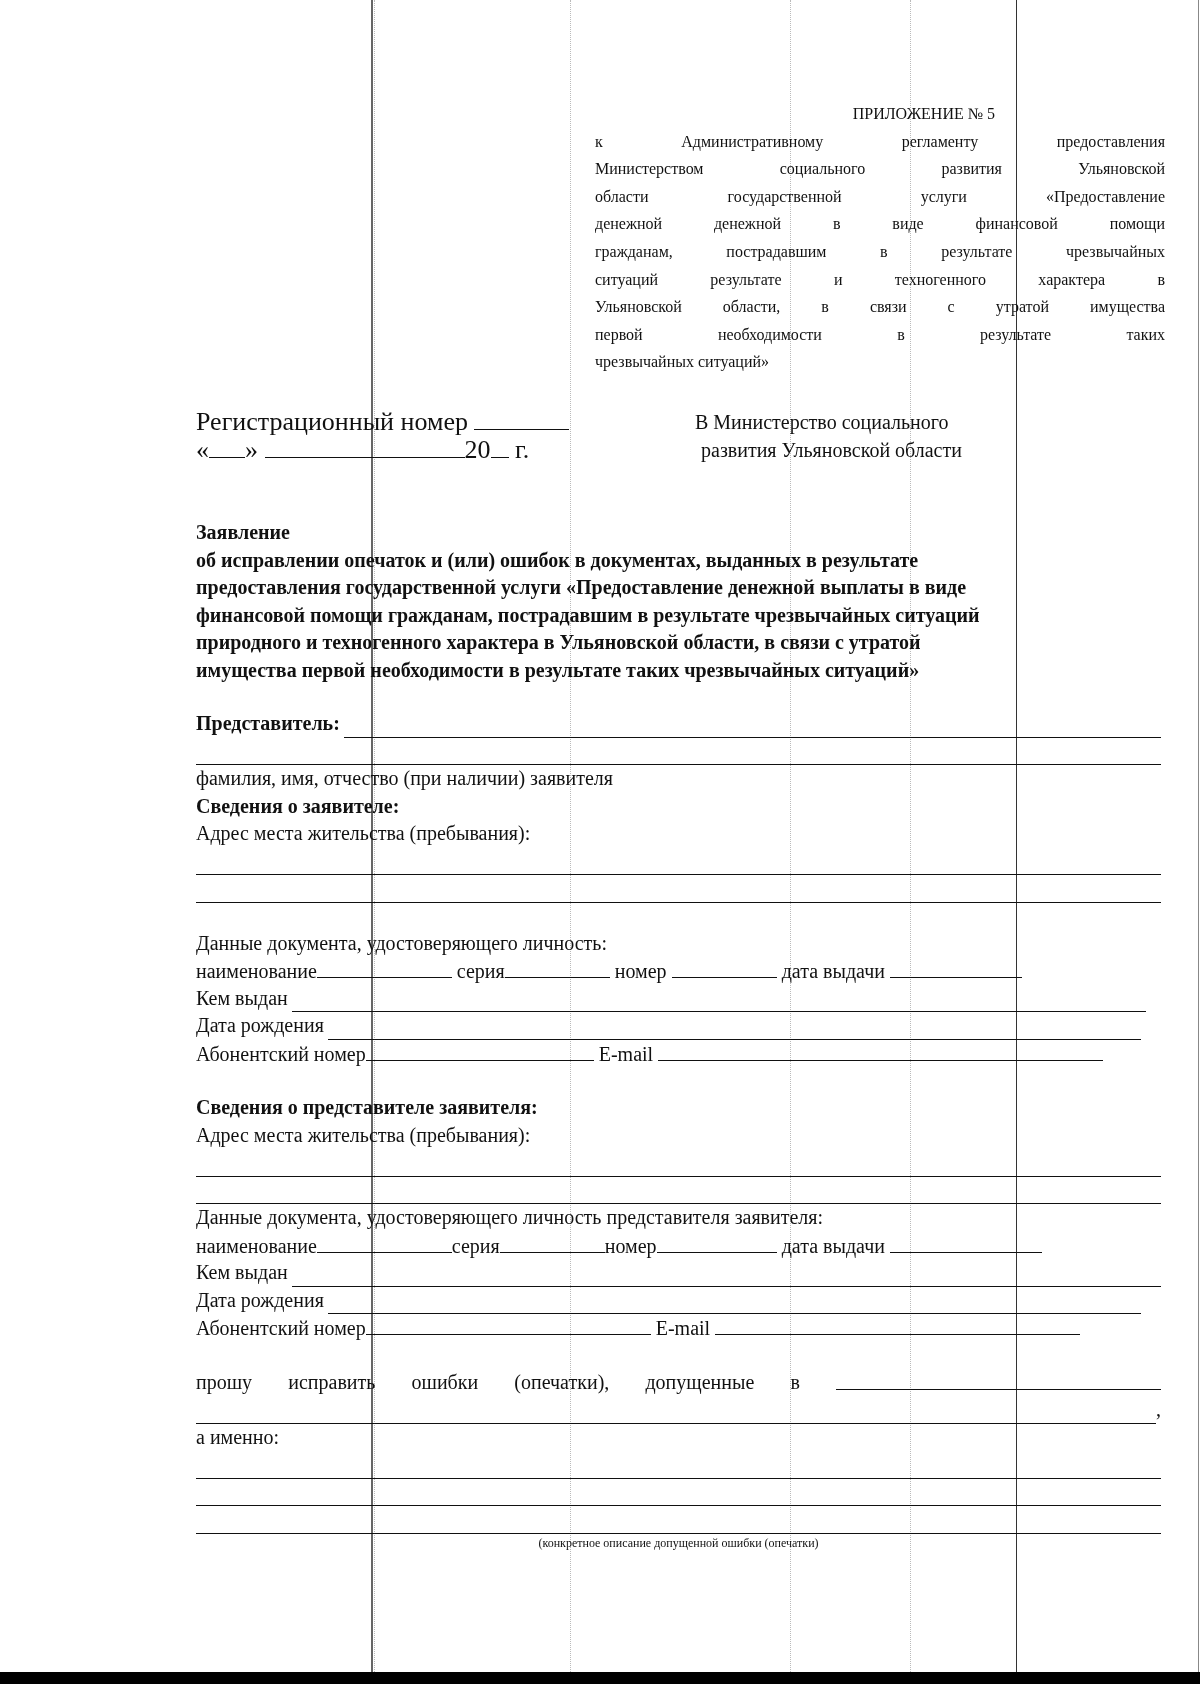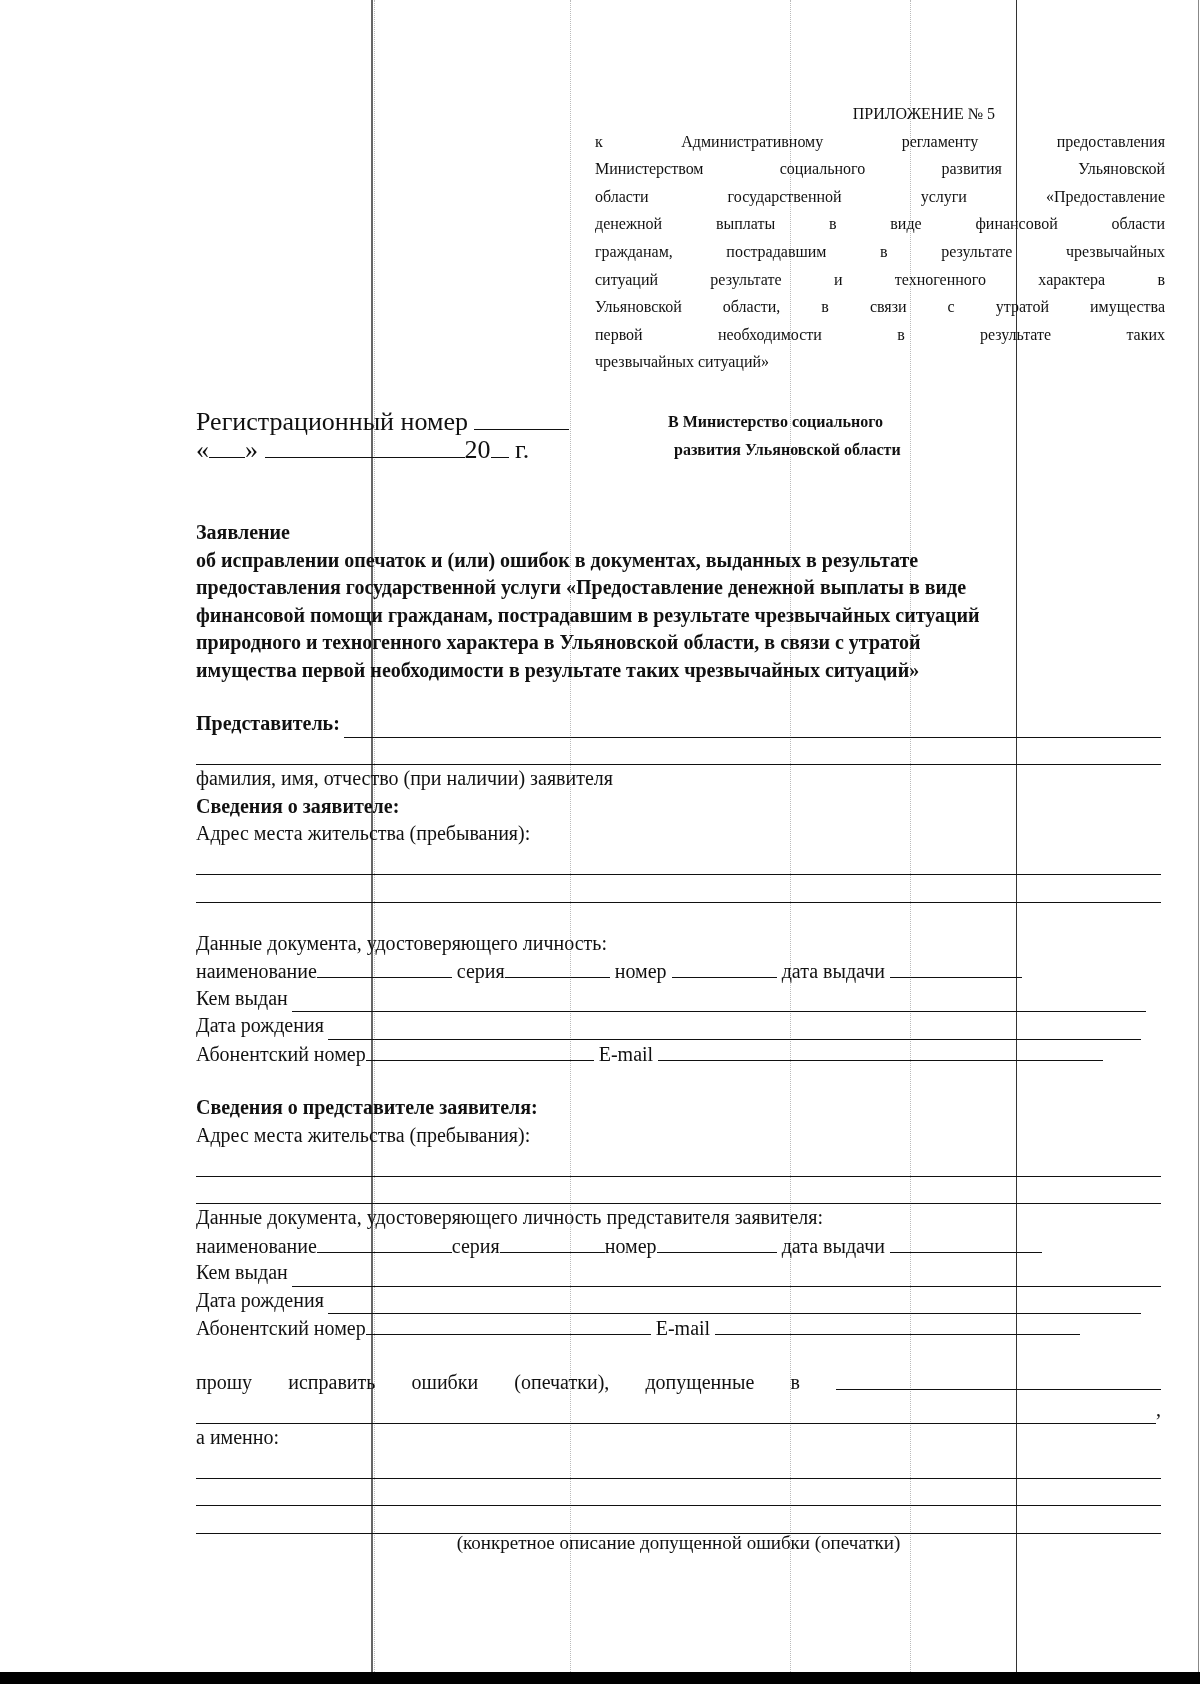--- a/index.html
+++ b/index.html
@@ -13,33 +13,33 @@
   .scan-line.r { left: 1198px; height: 1680px; width: 1px; background: #888; }
   .dot-line { position: absolute; top: 0; height: 1680px; border-left: 1px dotted #bbb; }
   .bottom-bar { position: absolute; left: 0; top: 1672px; width: 1200px; height: 12px; background: #000; }
 
   .annex { position: absolute; left: 595px; top: 100px; width: 570px; font-size: 16px; line-height: 27.6px; }
   .annex .title { text-align: right; padding-right: 170px; }
   .annex p { margin: 0; text-align: justify; text-align-last: justify; }
   .annex p.last { text-align-last: left; }
 
   .reg { position: absolute; left: 196px; top: 408px; font-size: 26px; line-height: 28px; }
-  .to { position: absolute; left: 668px; top: 408px; font-size: 16px; line-height: 28px; font-weight: bold; }
+  .to { position: absolute; left: 695px; top: 408px; font-size: 20px; line-height: 28px; }
   .to div:nth-child(2) { padding-left: 6px; }
 
   .heading { position: absolute; left: 196px; top: 519px; width: 965px; 
     font-family: "Liberation Serif", serif; font-weight: bold; font-size: 20px; line-height: 27.5px; }
 
   .form { position: absolute; left: 196px; top: 710px; width: 965px; font-size: 20px; line-height: 27.5px; }
   .row { position: relative; height: 27.5px; white-space: nowrap; }
   .b { font-weight: bold; }
   .u { display: inline-block; border-bottom: 1.5px solid #111; height: 20px; vertical-align: baseline; }
   .fullline { border-bottom: 1.5px solid #111; height: 27.5px; box-sizing: border-box; }
   .caption { }
-  .small-cap { text-align: center; font-size: 19px; line-height: 18px; }
+  .small-cap { text-align: center; font-size: 12px; line-height: 18px; }
   .gap { height: 27px; }
   .flex { display: flex; align-items: flex-end; }
   .flex .grow { flex: 1; border-bottom: 1.5px solid #111; height: 20px; margin-left: 4px; }
   .just { display: flex; justify-content: space-between; gap: 6px; }
 </style>
 </head>
 <body>
 
 <div class="scan-line l1"></div>
 <div class="scan-line l2"></div>
@@ -48,21 +48,21 @@
 <div class="dot-line" style="left:570px"></div>
 <div class="dot-line" style="left:790px"></div>
 <div class="dot-line" style="left:910px"></div>
 <div class="bottom-bar"></div>
 
 <div class="annex">
   <div class="title">ПРИЛОЖЕНИЕ № 5</div>
   <p>к Административному регламенту предоставления</p>
   <p>Министерством социального развития Ульяновской</p>
   <p>области государственной услуги «Предоставление</p>
-  <p>денежной выплаты в виде финансовой области</p>
+  <p>денежной денежной в виде финансовой помощи</p>
   <p>гражданам, пострадавшим в результате чрезвычайных</p>
   <p>ситуаций результате и техногенного характера в</p>
   <p>Ульяновской области, в связи с утратой имущества</p>
   <p>первой необходимости в результате таких</p>
   <p class="last">чрезвычайных ситуаций»</p>
 </div>
 
 <div class="reg">
   <div>
     <span>Регистрационный номер</span>

